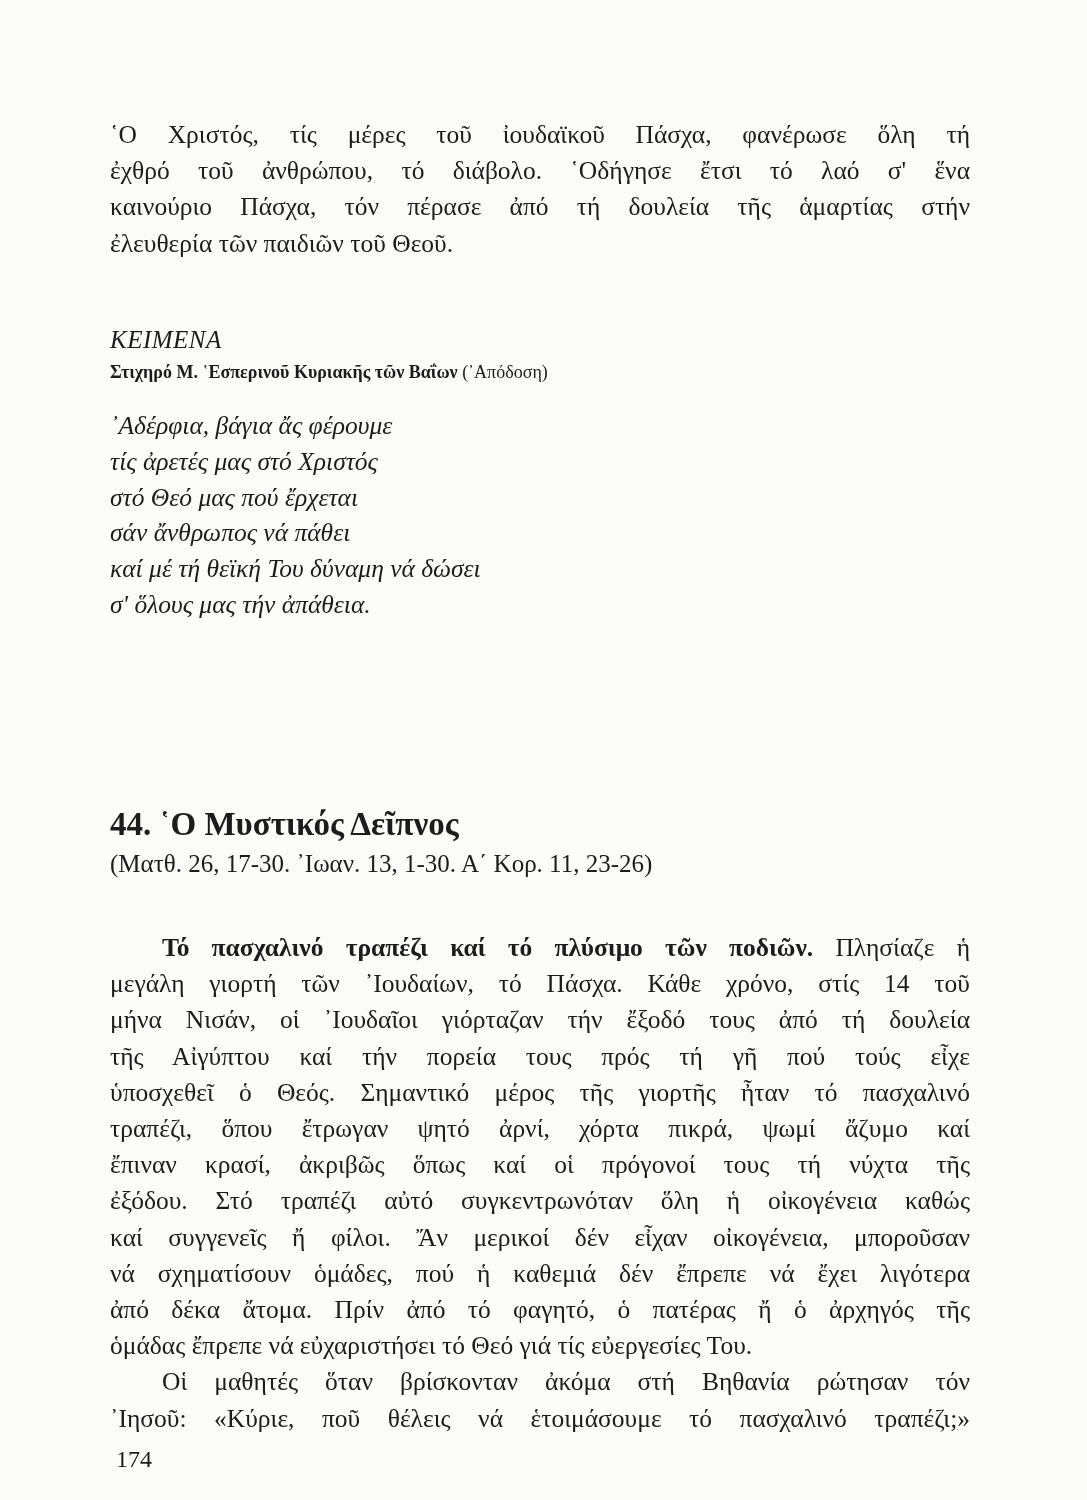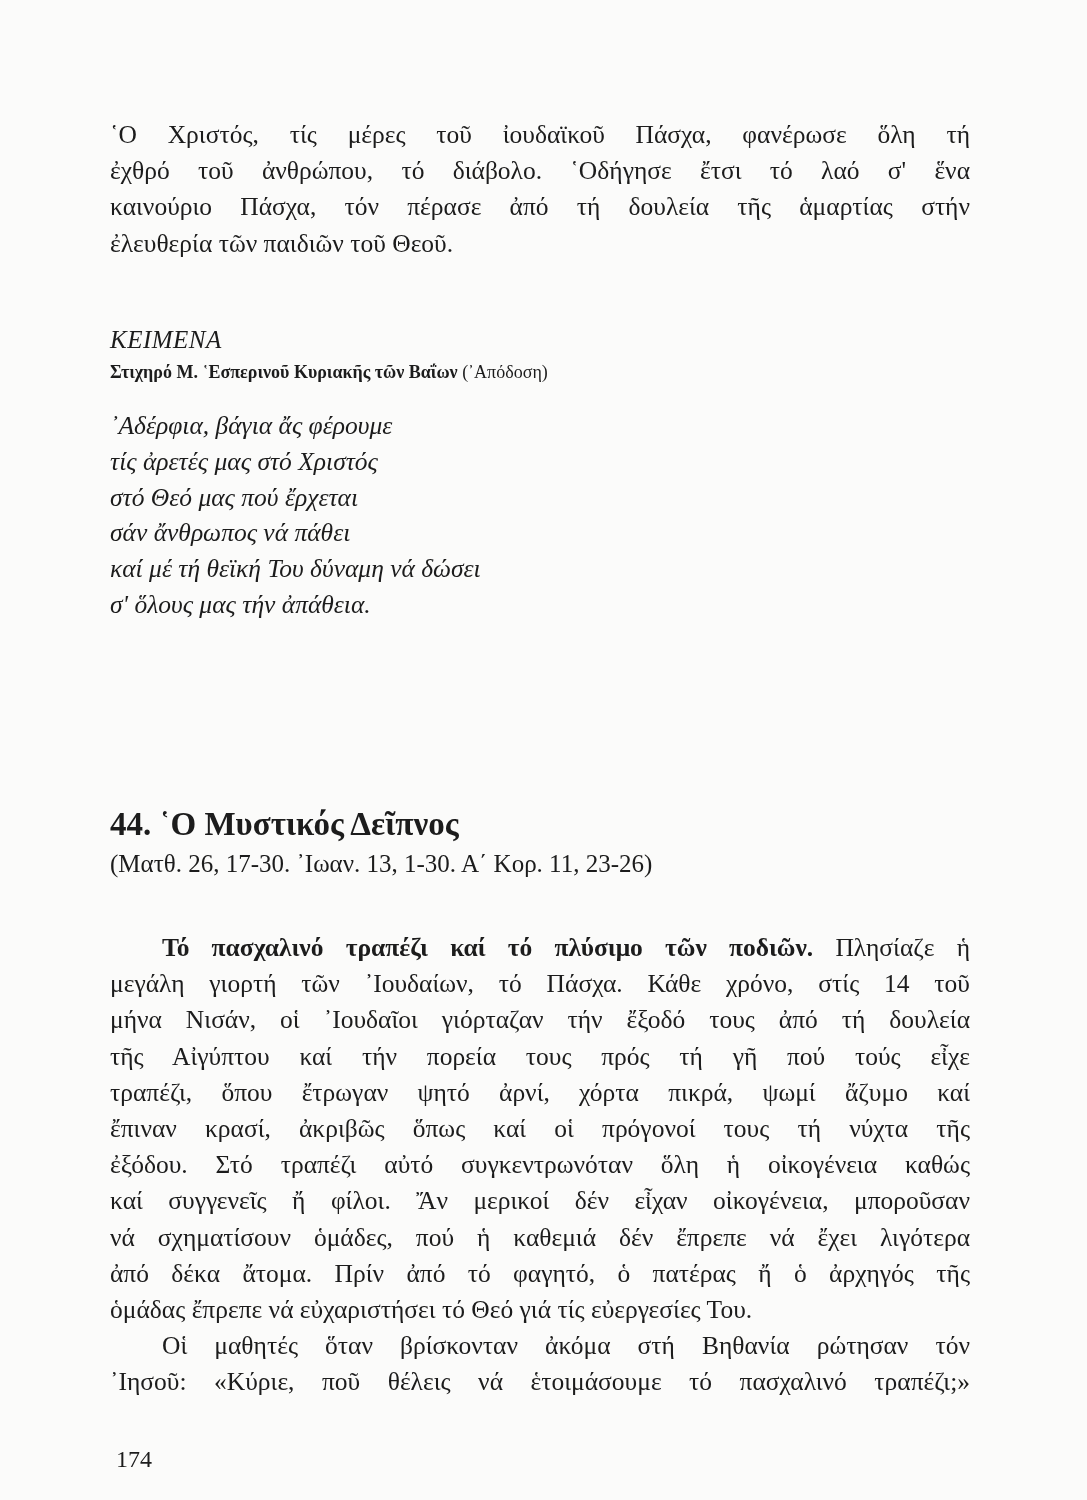--- a/index.html
+++ b/index.html
@@ -136,20 +136,21 @@
   </div>
 
   <div class="chapter-title">44. ῾Ο Μυστικός Δεῖπνος</div>
   <div class="chapter-refs">(Ματθ. 26, 17-30. ᾿Ιωαν. 13, 1-30. Α΄ Κορ. 11, 23-26)</div>
 
   <div class="body-text para">
     <span class="justify-line indent"><span class="lead">Τό πασχαλινό τραπέζι καί τό πλύσιμο τῶν ποδιῶν.</span><span> Πλησίαζε ἡ</span></span>
     <span class="justify-line">μεγάλη γιορτή τῶν ᾿Ιουδαίων, τό Πάσχα. Κάθε χρόνο, στίς 14 τοῦ</span>
     <span class="justify-line">μήνα Νισάν, οἱ ᾿Ιουδαῖοι γιόρταζαν τήν ἔξοδό τους ἀπό τή δουλεία</span>
     <span class="justify-line">τῆς Αἰγύπτου καί τήν πορεία τους πρός τή γῆ πού τούς εἶχε</span>
+    <span class="justify-line">ὑποσχεθεῖ ὁ Θεός. Σημαντικό μέρος τῆς γιορτῆς ἦταν τό πασχαλινό</span>
     <span class="justify-line">τραπέζι, ὅπου ἔτρωγαν ψητό ἀρνί, χόρτα πικρά, ψωμί ἄζυμο καί</span>
     <span class="justify-line">ἔπιναν κρασί, ἀκριβῶς ὅπως καί οἱ πρόγονοί τους τή νύχτα τῆς</span>
     <span class="justify-line">ἐξόδου. Στό τραπέζι αὐτό συγκεντρωνόταν ὅλη ἡ οἰκογένεια καθώς</span>
     <span class="justify-line">καί συγγενεῖς ἤ φίλοι. Ἄν μερικοί δέν εἶχαν οἰκογένεια, μποροῦσαν</span>
     <span class="justify-line">νά σχηματίσουν ὁμάδες, πού ἡ καθεμιά δέν ἔπρεπε νά ἔχει λιγότερα</span>
     <span class="justify-line">ἀπό δέκα ἄτομα. Πρίν ἀπό τό φαγητό, ὁ πατέρας ἤ ὁ ἀρχηγός τῆς</span>
     <span class="justify-line final">ὁμάδας ἔπρεπε νά εὐχαριστήσει τό Θεό γιά τίς εὐεργεσίες Του.</span>
     <span class="justify-line indent">Οἱ μαθητές ὅταν βρίσκονταν ἀκόμα στή Βηθανία ρώτησαν τόν</span>
     <span class="justify-line">᾿Ιησοῦ: «Κύριε, ποῦ θέλεις νά ἑτοιμάσουμε τό πασχαλινό τραπέζι;»</span>
   </div>

